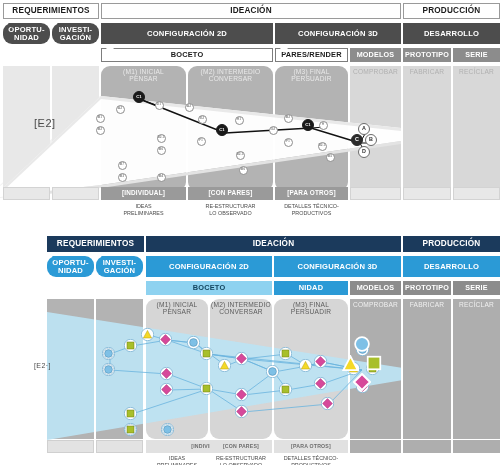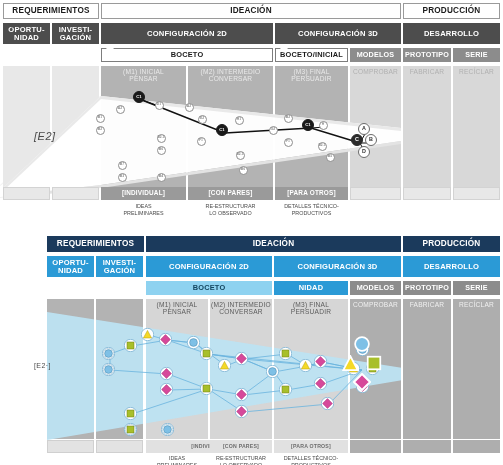--- a/index.html
+++ b/index.html
@@ -30,21 +30,21 @@
   .t3lb2{background:#2b9ad6;color:#ffffff;font-size:7.4px;}
 
   
   .t4{background:#b3b3b3;color:#e9e9e9;font-size:6.6px;font-weight:normal;
       align-items:flex-start;padding-top:3px;}
   .t4l{background:#d8d8d8;color:#b0b0b0;font-size:6.6px;font-weight:normal;
       align-items:flex-start;padding-top:3px;}
   .t4c{background:#cfcfcf;color:#5c5c5c;font-size:6.6px;font-weight:normal;
       align-items:flex-start;padding-top:3px;}
 
-  .two-line{white-space:pre-line;}
+  .two-line{white-space:pre-line;border-radius:9px;}
 
   
   .notch{position:absolute;width:0;height:0;border-left:4px solid transparent;
          border-right:4px solid transparent;}
 
   
   .funnelwrap{position:absolute;left:0;top:0;width:503px;height:465px;
               pointer-events:none;}
 
   
@@ -93,21 +93,21 @@
     <div class="cell t2 abs" style="left:275px;top:23px;width:126px;height:21px;">CONFIGURACIÓN 3D</div>
     <div class="cell t2 abs" style="left:403px;top:23px;width:97px;height:21px;">DESARROLLO</div>
 
     <div class="notch" style="left:8px;top:23px;border-top:5px solid #4d4d4d;"></div>
     <div class="notch" style="left:57px;top:23px;border-top:5px solid #4d4d4d;"></div>
     <div class="notch" style="left:106px;top:23px;border-top:5px solid #4d4d4d;"></div>
     <div class="notch" style="left:280px;top:23px;border-top:5px solid #4d4d4d;"></div>
     <div class="notch" style="left:408px;top:23px;border-top:5px solid #4d4d4d;"></div>
 
     <div class="cell t3w abs" style="left:101px;top:48px;width:172px;height:14px;">BOCETO</div>
-    <div class="cell t3w abs" style="left:275px;top:48px;width:73px;height:14px;">BOCETO/INICIAL</div>
+    <div class="cell t3w abs" style="left:275px;top:48px;width:73px;height:14px;">PARES/RENDER</div>
     <div class="cell t3g abs" style="left:350px;top:48px;width:51px;height:14px;">MODELOS</div>
     <div class="cell t3g abs" style="left:403px;top:48px;width:48px;height:14px;">PROTOTIPO</div>
     <div class="cell t3g abs" style="left:453px;top:48px;width:47px;height:14px;">SERIE</div>
 
     <div class="notch" style="left:106px;top:48px;border-top:5px solid #ffffff;"></div>
     <div class="notch" style="left:280px;top:48px;border-top:5px solid #ffffff;"></div>
     <div class="notch" style="left:355px;top:48px;border-top:5px solid #8c8c8c;"></div>
     <div class="notch" style="left:408px;top:48px;border-top:5px solid #8c8c8c;"></div>
     <div class="notch" style="left:458px;top:48px;border-top:5px solid #8c8c8c;"></div>
 
@@ -123,21 +123,21 @@
     <div class="cell t4l abs" style="left:350px;top:66px;width:51px;height:125px;">COMPROBAR</div>
     <div class="cell t4l abs" style="left:403px;top:66px;width:48px;height:125px;">FABRICAR</div>
     <div class="cell t4l abs" style="left:453px;top:66px;width:47px;height:125px;">RECÍCLAR</div>
 
     <svg class="funnelwrap" width="503" height="465">
       <polygon points="3,188 101,96 401,128 401,141 101,185 3,196" fill="#ffffff" stroke="none" opacity="0.97"></polygon>
       <polygon points="3,188 101,96 401,128 401,131 101,99 3,191" fill="#e9e9e9"></polygon>
       <polygon points="3,196 101,185 401,141 401,144 101,188 3,199" fill="#e3e3e3"></polygon>
     </svg>
 
-    <div class="eLabel" style="left:34px;top:130px;font-style:italic;">[E2]</div>
+    <div class="eLabel" style="left:34px;top:117px;">[E2]</div>
 
     <svg class="funnelwrap" width="503" height="465">
       <polyline points="142,100 225,133 311,128 360,143" fill="none" stroke="#111111" stroke-width="1.6"></polyline>
       <line x1="142" y1="100" x2="161" y2="107" stroke="#111111" stroke-width="1.1"></line>
       <line x1="311" y1="128" x2="325" y2="127" stroke="#111111" stroke-width="1.1"></line>
       <line x1="360" y1="143" x2="366" y2="132" stroke="#111111" stroke-width="1"></line>
       <line x1="360" y1="143" x2="373" y2="143" stroke="#111111" stroke-width="1"></line>
       <line x1="360" y1="143" x2="366" y2="155" stroke="#111111" stroke-width="1"></line>
     </svg>
 

